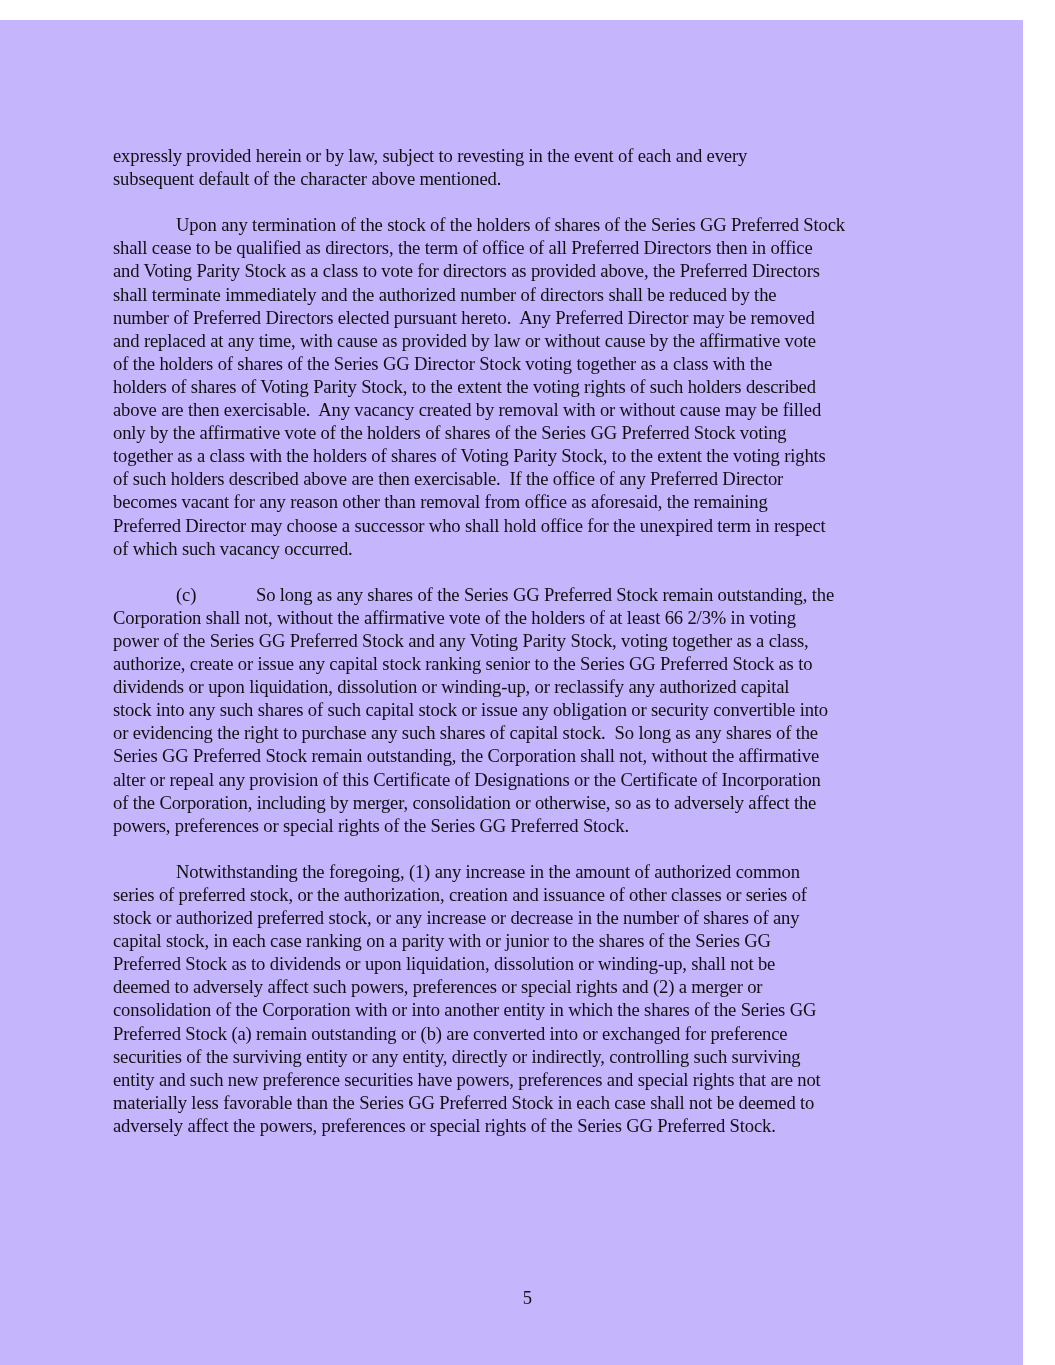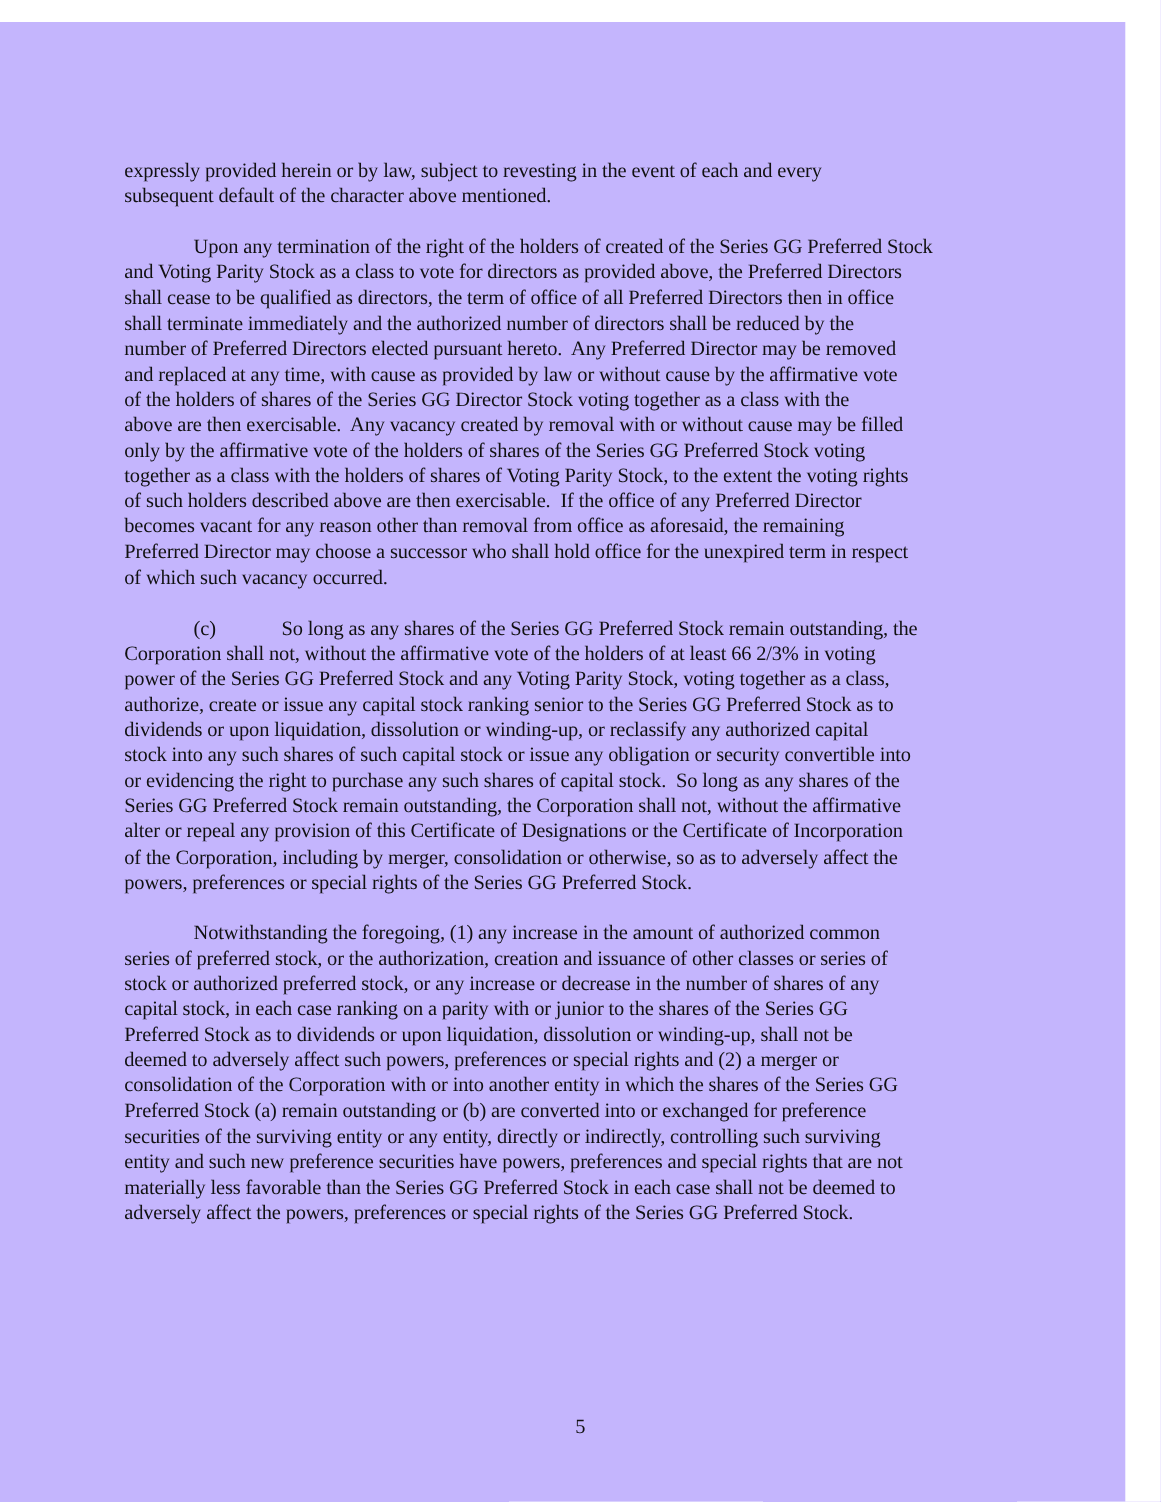--- a/index.html
+++ b/index.html
@@ -69,27 +69,28 @@
 <div class="page">
   <div class="body-text">
 
     <div class="para">
       <span class="line">expressly provided herein or by law, subject to revesting in the event of each and every</span>
       <span class="line">subsequent default of the character above mentioned.</span>
     </div>
     <div class="gap"></div>
 
     <div class="para">
-      <span class="line indent">Upon any termination of the right of the holders of created of the Series GG Preferred Stock</span>
+      <span class="line indent">Upon any termination of the stock of the holders of shares of the Series GG Preferred Stock</span>
+      <span class="line">shall cease to be qualified as directors, the term of office of all Preferred Directors then in office</span>
       <span class="line">and Voting Parity Stock as a class to vote for directors as provided above, the Preferred Directors</span>
-      <span class="line">shall cease to be qualified as directors, the term of office of all Preferred Directors then in office</span>
       <span class="line">shall terminate immediately and the authorized number of directors shall be reduced by the</span>
       <span class="line">number of Preferred Directors elected pursuant hereto.  Any Preferred Director may be removed</span>
       <span class="line">and replaced at any time, with cause as provided by law or without cause by the affirmative vote</span>
       <span class="line">of the holders of shares of the Series GG Director Stock voting together as a class with the</span>
+      <span class="line">holders of shares of Voting Parity Stock, to the extent the voting rights of such holders described</span>
       <span class="line">above are then exercisable.  Any vacancy created by removal with or without cause may be filled</span>
       <span class="line">only by the affirmative vote of the holders of shares of the Series GG Preferred Stock voting</span>
       <span class="line">together as a class with the holders of shares of Voting Parity Stock, to the extent the voting rights</span>
       <span class="line">of such holders described above are then exercisable.  If the office of any Preferred Director</span>
       <span class="line">becomes vacant for any reason other than removal from office as aforesaid, the remaining</span>
       <span class="line">Preferred Director may choose a successor who shall hold office for the unexpired term in respect</span>
       <span class="line">of which such vacancy occurred.</span>
     </div>
     <div class="gap"></div>
 

